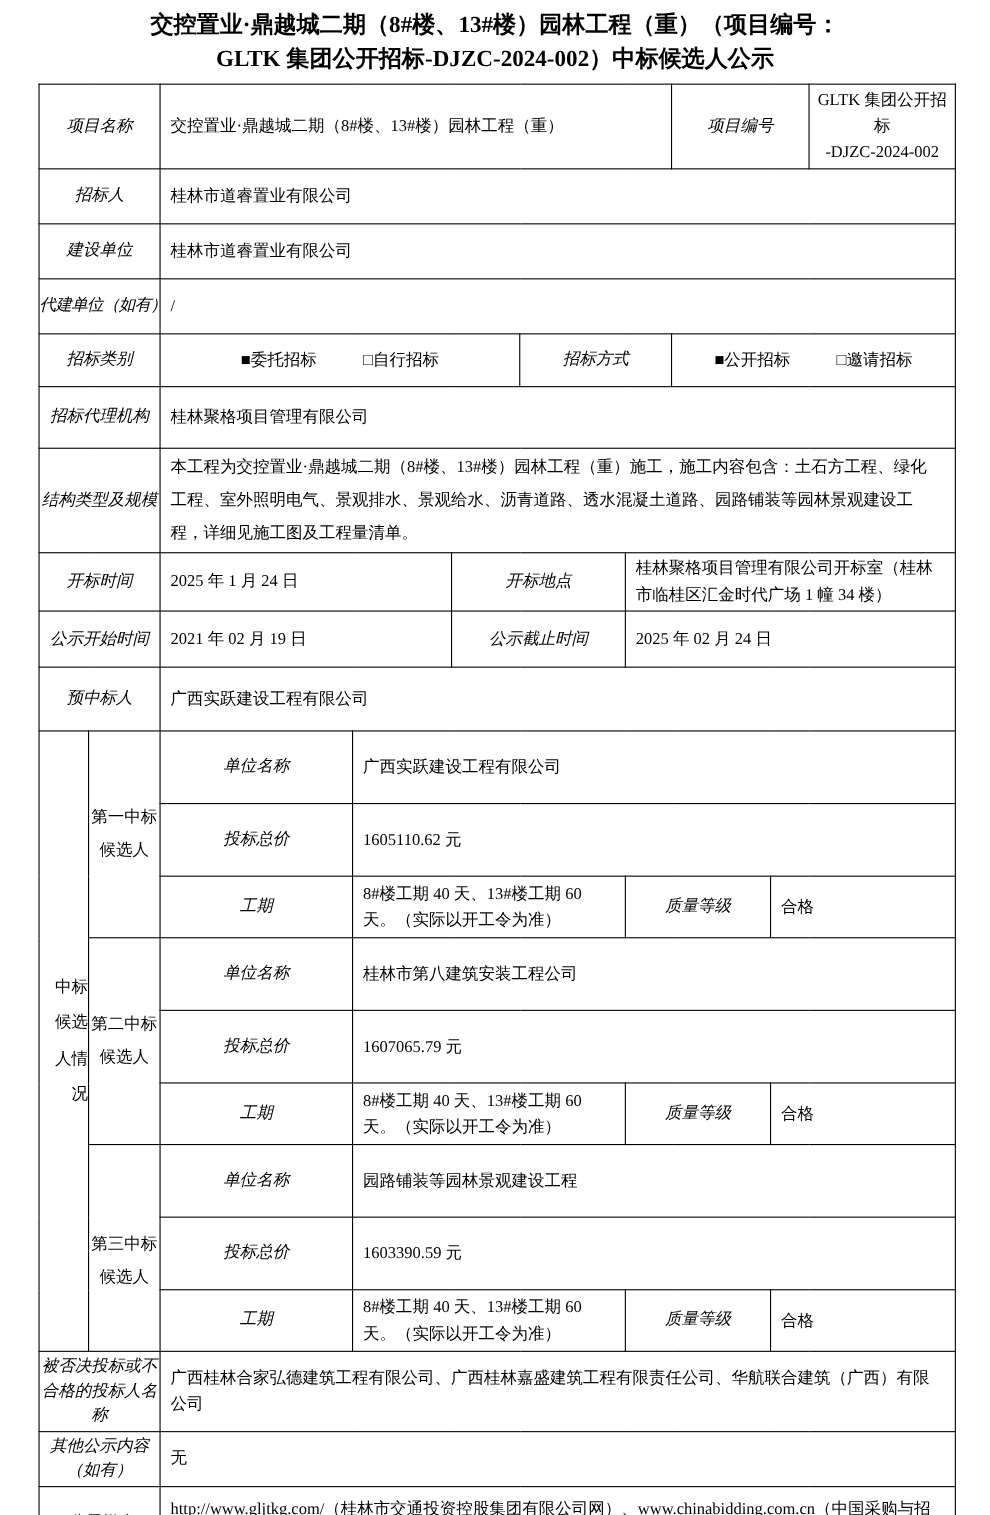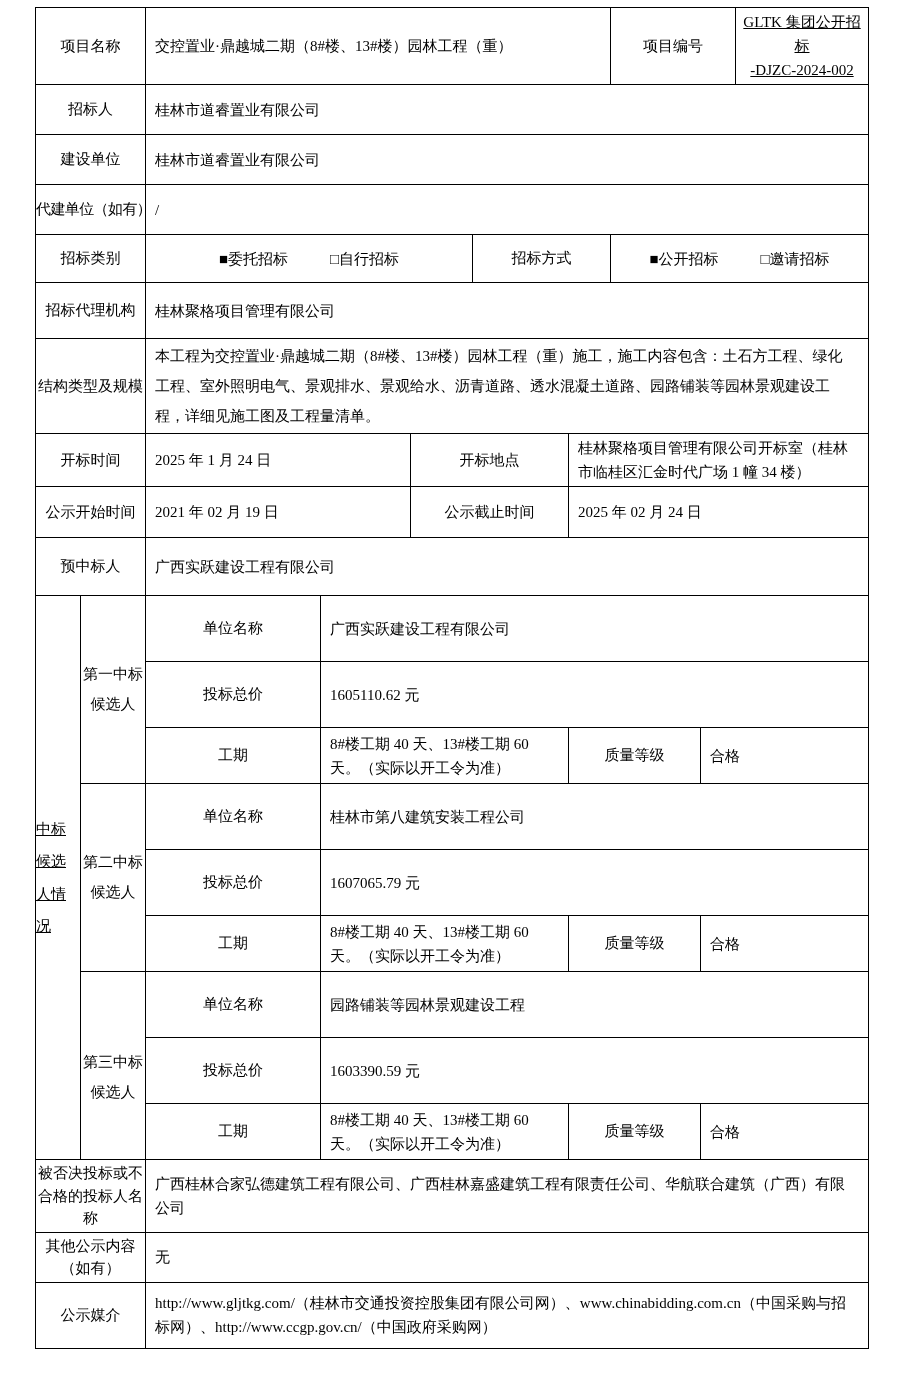--- a/index.html
+++ b/index.html
@@ -1,37 +1,41 @@
 <!DOCTYPE html>
 <html><head>
 <meta charset="utf-8">
 <style>
   html,body{margin:0;padding:0;background:#ffffff;}
   body{font-family:"Liberation Serif","DejaVu Serif",serif;color:#000;}
   .page{width:900px;min-height:1377px;background:#fff;box-sizing:border-box;}
   .title{padding-top:7px;text-align:center;font-weight:bold;font-size:21px;line-height:31px;}
   table.doc{border-collapse:collapse;table-layout:fixed;width:833px;margin:7px 0 0 35px;}
   table.doc td{border:1px solid #000;font-size:15px;vertical-align:middle;word-wrap:break-word;}
-  td.lbl{text-align:center;line-height:1.5;padding:2px 2px;}
+  td.lbl{text-align:center;line-height:1.5;padding:2px 2px;font-style:italic;}
   td.val{text-align:left;padding:2px 14px 2px 9px;line-height:1.6;}
-  td.center{text-align:center;padding:2px 3px;line-height:1.6;text-decoration:underline;}
-  td.vert{text-align:left;line-height:2.15;padding:2px 0;word-break:break-all;text-decoration:underline;}
+  td.center{text-align:center;padding:2px 3px;line-height:1.6;}
+  td.vert{text-align:right;line-height:2.15;padding:2px 0;word-break:break-all;}
   td.rank{text-align:center;line-height:1.95;padding:2px 1px;margin-left:20px;}
   td.rank-top{vertical-align:top;padding-top:26px;}
   td.struct{line-height:2.0;}
   .prelines{white-space:pre-line;}
   td.tight{white-space:nowrap;font-size:14.5px;letter-spacing:-0.6px;padding-left:0;padding-right:0;margin-left:17px;}
   .opt{display:inline-block;}
   .opt + .opt{margin-left:42px;}
 </style>
 </head>
 <body>
 
 <div class="page">
 
+  <div class="title">
+    <div>交控置业·鼎越城二期（8#楼、13#楼）园林工程（重）（项目编号：</div>
+    <div>GLTK 集团公开招标-DJZC-2024-002）中标候选人公示</div>
+  </div>
 
   <table class="doc">
     <colgroup>
       <col style="width:45px">
         <col style="width:65px">
         <col style="width:175px">
         <col style="width:90px">
         <col style="width:62px">
       <col style="width:96px">
         <col style="width:42px">

